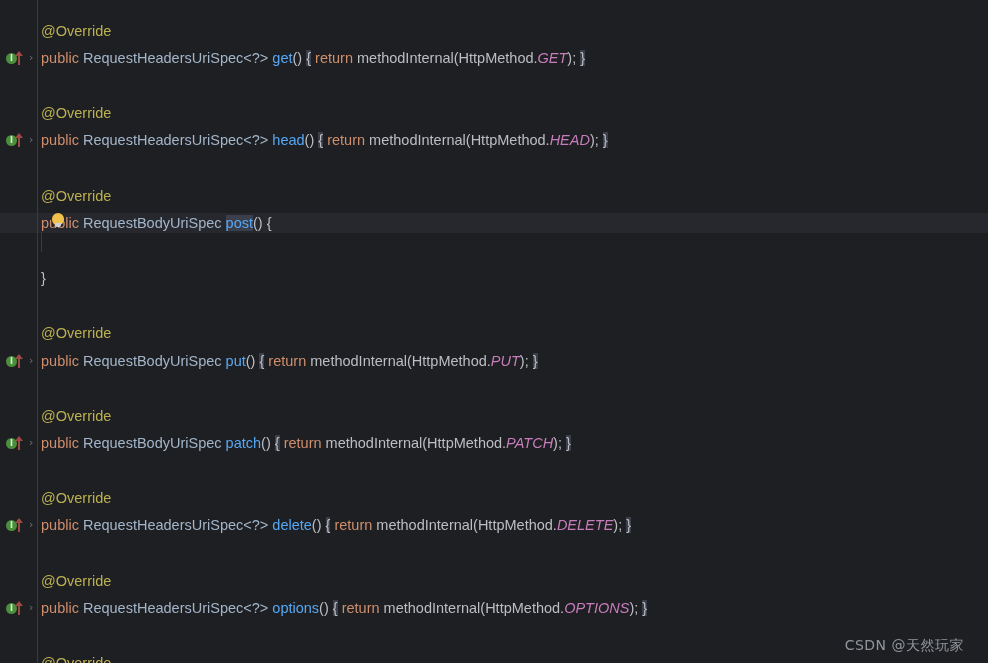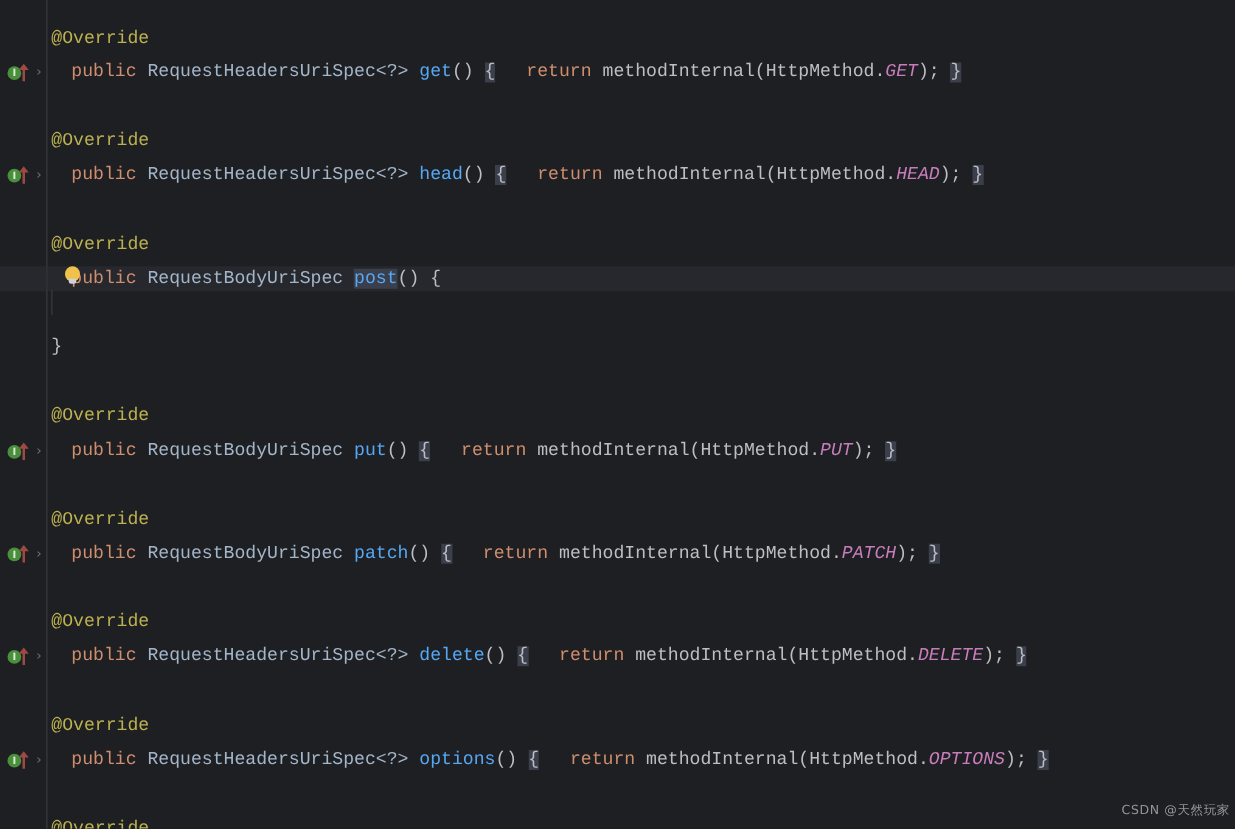--- a/index.html
+++ b/index.html
@@ -111,21 +111,21 @@
     left: 39px; top: 0;
     right: 0; bottom: 0;
     z-index: 1;
   }
   .line {
     position: absolute;
     left: 0;
     height: 18px;
     line-height: 18px;
     white-space: pre;
-    font-family: Liberation Mono, monospace;
+    font-family: Liberation Sans, sans-serif;
     font-size: 14.5px;
     letter-spacing: 0px;
     color: #bcbec4;
   }
   .line-bg {
     position: absolute;
     left: 0;
     width: 988px;
     height: 18px;
     background: #26282e;
@@ -137,36 +137,36 @@
   }
   .indent-guide {
     position: absolute;
     width: 1px;
     background: #393b40;
     z-index: 1;
   }
 
   
   .anno    { color: #bcb150; }
-  .kw      { color: #cf8e6d; margin-left: 16px; }
+  .kw      { color: #cf8e6d; }
   .type    { color: #a3b5c9; }
   .mth     { color: #56a8f5; }
   .plain   { color: #bcbec4; }
   .stat    { color: #c77dbb; font-style: italic; }
   .brace-hl{ background: #3a3f4b; color: #bcbec4; }
   .ident-hl{ background: #3a3f4b; }
 
   
   #watermark {
     position: absolute;
-    right: 4px;
+    right: 24px;
     bottom: 8px;
     color: #9aa0a6;
     font-family: "DejaVu Sans", "Liberation Sans", sans-serif;
-    font-size: 10px;
+    font-size: 14px;
     letter-spacing: 0.5px;
     z-index: 5;
     opacity: 0.92;
     margin-left: 18px;
   }
 </style>
 </head>
 <body>
 
 <div id="editor">

